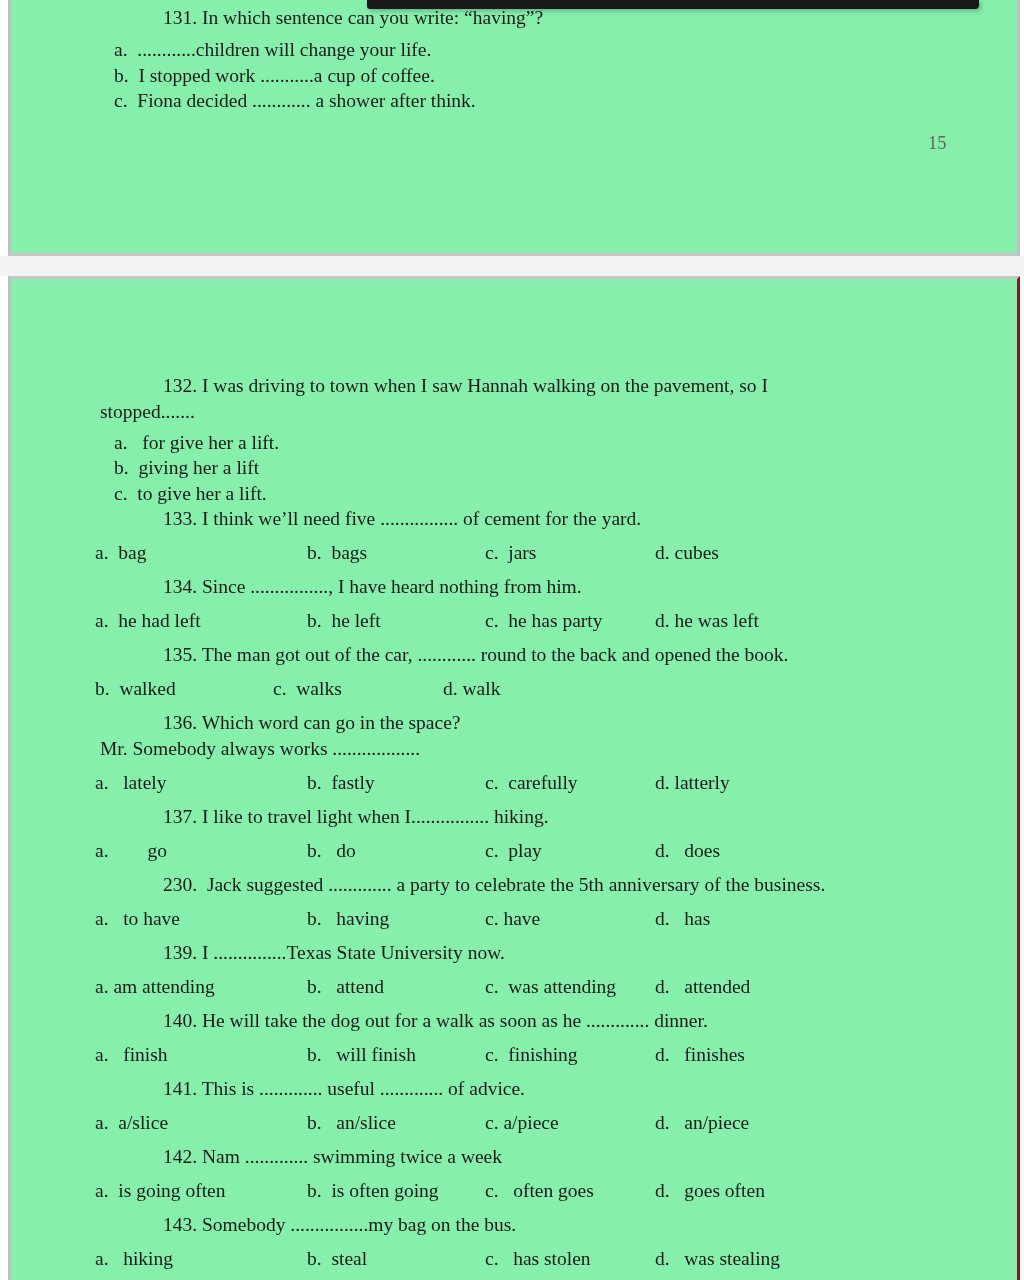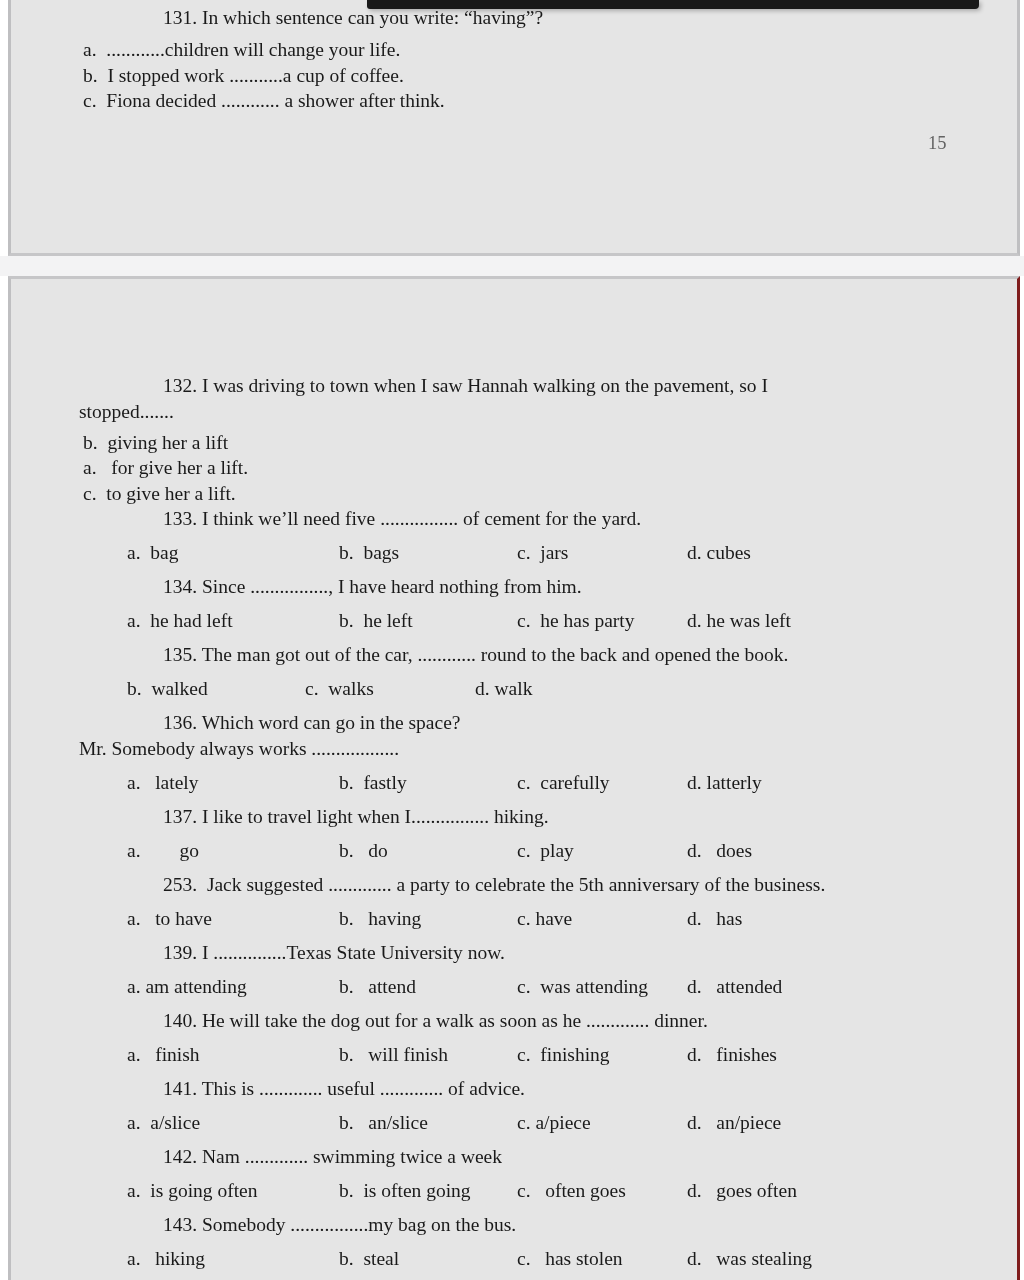--- a/index.html
+++ b/index.html
@@ -7,21 +7,21 @@
     width: 1024px; height: 1280px;
     background: #ffffff;
     font-family: "Liberation Serif", "DejaVu Serif", serif;
     color: #1a1a1a;
     overflow: hidden;
   }
   .viewer { width: 1024px; height: 1280px; display: flex; flex-direction: column; }
 
   .page {
     margin-left: 8px; margin-right: 4px;
-    background: #e5e5e5;
+    background: #86efac;
     position: relative;
     box-sizing: border-box;
   }
   .page-first {
     height: 257px;
     border-left: 3px solid #bfbfc1;
     border-right: 3px solid #bfbfc1;
     border-bottom: 3px solid #c6c6c8;
   }
   .page-gap { height: 20px; background: #f3f3f4; }
@@ -38,33 +38,33 @@
     background: #191919;
     border-radius: 0 0 4px 3px;
     box-shadow: 2px 2px 4px rgba(0,0,0,0.25);
   }
 
   .q-line {
     font-size: 19.5px; line-height: 26px;
     padding-left: 152px;
     white-space: pre-wrap;
   }
-  .q-line.cont { padding-left: 68px; }
+  .q-line.cont { padding-left: 89px; }
 
   .opt-list { margin-top: 5px; }
   .opt-list .opt-line {
     font-size: 19.5px; line-height: 25.5px;
-    padding-left: 72px;
+    padding-left: 103px;
     white-space: pre-wrap;
   }
 
   .opt-row {
     display: flex;
     margin: 8px 0;
-    padding-left: 116px;
+    padding-left: 84px;
     font-size: 19.5px; line-height: 26px;
   }
   .opt-row .cell { white-space: pre-wrap; flex: 0 0 auto; }
   .opt-row .col-a { width: 212px; }
   .opt-row .col-b { width: 178px; }
   .opt-row .col-c { width: 170px; }
   .opt-row .col-d { width: auto; }
 
   .p1-content { padding-top: 5px; }
   .p1-content .opt-list { margin-top: 6px; }
@@ -97,22 +97,22 @@
   </div>
 
   <div class="page-gap"></div>
 
   <div class="page page-second">
     <div class="p2-content" id="page2-questions">
         <div class="q-block">
           <div class="q-line">132. I was driving to town when I saw Hannah walking on the pavement, so I</div>
           <div class="q-line cont">stopped.......</div>
           <div class="opt-list">
+            <div class="opt-line">a.   for give her a lift.</div>
             <div class="opt-line">b.  giving her a lift</div>
-            <div class="opt-line">a.   for give her a lift.</div>
             <div class="opt-line">c.  to give her a lift.</div>
           </div>
         </div>
         <div class="q-block">
           <div class="q-line">133. I think we’ll need five ................ of cement for the yard.</div>
           <div class="opt-row">
             <div class="cell col-a">a.  bag</div>
             <div class="cell col-b">b.  bags</div>
             <div class="cell col-c">c.  jars</div>
             <div class="cell col-d">d. cubes</div>
@@ -148,21 +148,21 @@
         <div class="q-block">
           <div class="q-line">137. I like to travel light when I................ hiking.</div>
           <div class="opt-row">
             <div class="cell col-a">a.        go</div>
             <div class="cell col-b">b.   do</div>
             <div class="cell col-c">c.  play</div>
             <div class="cell col-d">d.   does</div>
           </div>
         </div>
         <div class="q-block">
-          <div class="q-line">253.  Jack suggested ............. a party to celebrate the 5th anniversary of the business.</div>
+          <div class="q-line">230.  Jack suggested ............. a party to celebrate the 5th anniversary of the business.</div>
           <div class="opt-row">
             <div class="cell col-a">a.   to have</div>
             <div class="cell col-b">b.   having</div>
             <div class="cell col-c">c. have</div>
             <div class="cell col-d">d.   has</div>
           </div>
         </div>
         <div class="q-block">
           <div class="q-line">139. I ...............Texas State University now.</div>
           <div class="opt-row">

